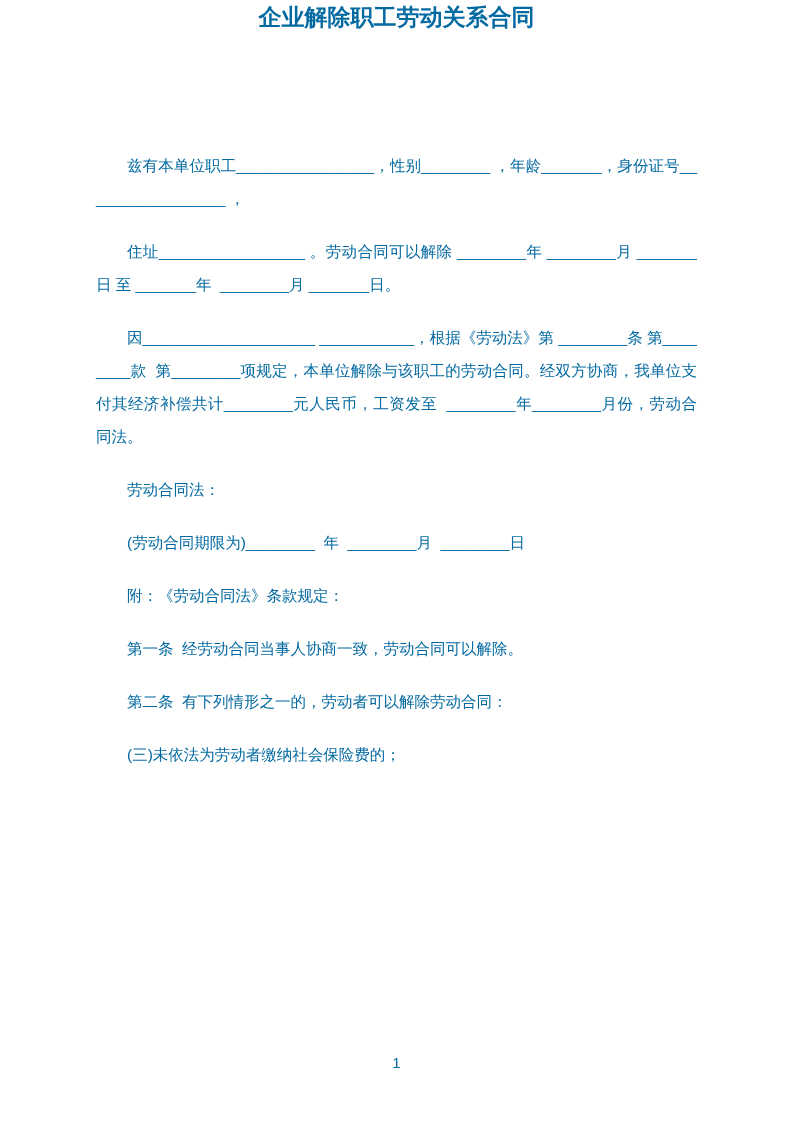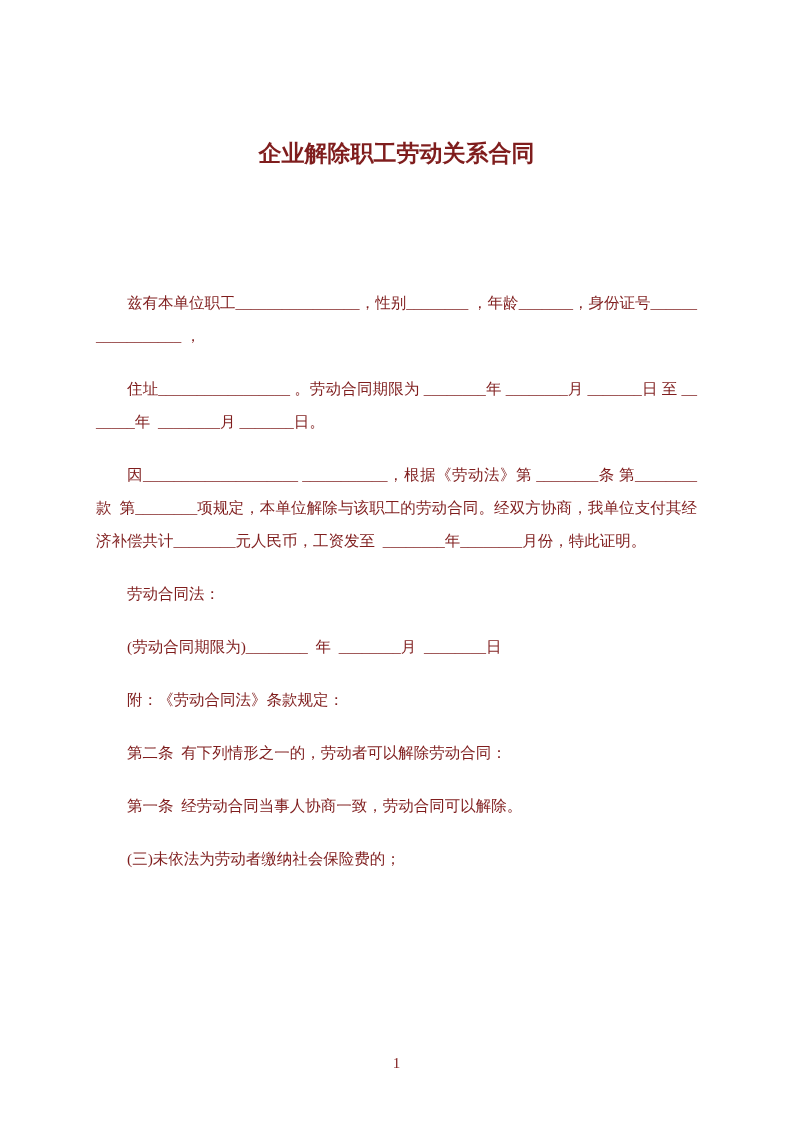--- a/index.html
+++ b/index.html
@@ -1,23 +1,22 @@
 <!DOCTYPE html>
 <html><head>
 <meta charset="utf-8">
 <style>
   html, body { margin:0; padding:0; background:#ffffff; }
   .page {
     position:relative;
     width:793px; height:1122px;
     background:#ffffff;
-    color:#7f1d1d;
-    font-family:Liberation Serif, serif;
+    color:#0369a1;
+    font-family:Liberation Sans, sans-serif;
     box-sizing:border-box;
-    padding-top:137px;
     overflow:hidden;
   }
   .doc-title {
     margin:0 96px;
     text-align:center;
     font-size:23px;
     font-weight:bold;
     line-height:34px;
   }
   .doc-body {
@@ -50,33 +49,33 @@
 <body>
 
 <div class="page">
 
   <h1 class="doc-title">企业解除职工劳动关系合同</h1>
 
   <div class="doc-body">
 
     <p class="para mb14">兹有本单位职工________________，性别________ ，年龄_______，身份证号_________________ ，</p>
 
-    <p class="para mb14">住址_________________ 。劳动合同期限为 ________年 ________月 _______日 至 _______年  ________月 _______日。</p>
+    <p class="para mb14">住址_________________ 。劳动合同可以解除 ________年 ________月 _______日 至 _______年  ________月 _______日。</p>
 
-    <p class="para mb8">因____________________ ___________，根据《劳动法》第 ________条 第________款  第________项规定，本单位解除与该职工的劳动合同。经双方协商，我单位支付其经济补偿共计________元人民币，工资发至  ________年________月份，特此证明。</p>
+    <p class="para mb8">因____________________ ___________，根据《劳动法》第 ________条 第________款  第________项规定，本单位解除与该职工的劳动合同。经双方协商，我单位支付其经济补偿共计________元人民币，工资发至  ________年________月份，劳动合同法。</p>
 
     <p class="para mb20">劳动合同法：</p>
 
     <p class="para mb19">(劳动合同期限为)________  年  ________月  ________日</p>
 
     <p class="para mb22">附：《劳动合同法》条款规定：</p>
 
+    <p class="para mb22">第一条  经劳动合同当事人协商一致，劳动合同可以解除。</p>
+
     <p class="para mb19">第二条  有下列情形之一的，劳动者可以解除劳动合同：</p>
-
-    <p class="para mb22">第一条  经劳动合同当事人协商一致，劳动合同可以解除。</p>
 
 
 
     <p class="para mb0">(三)未依法为劳动者缴纳社会保险费的；</p>
 
   </div>
 
   <div class="page-num">1</div>
 
 </div>

